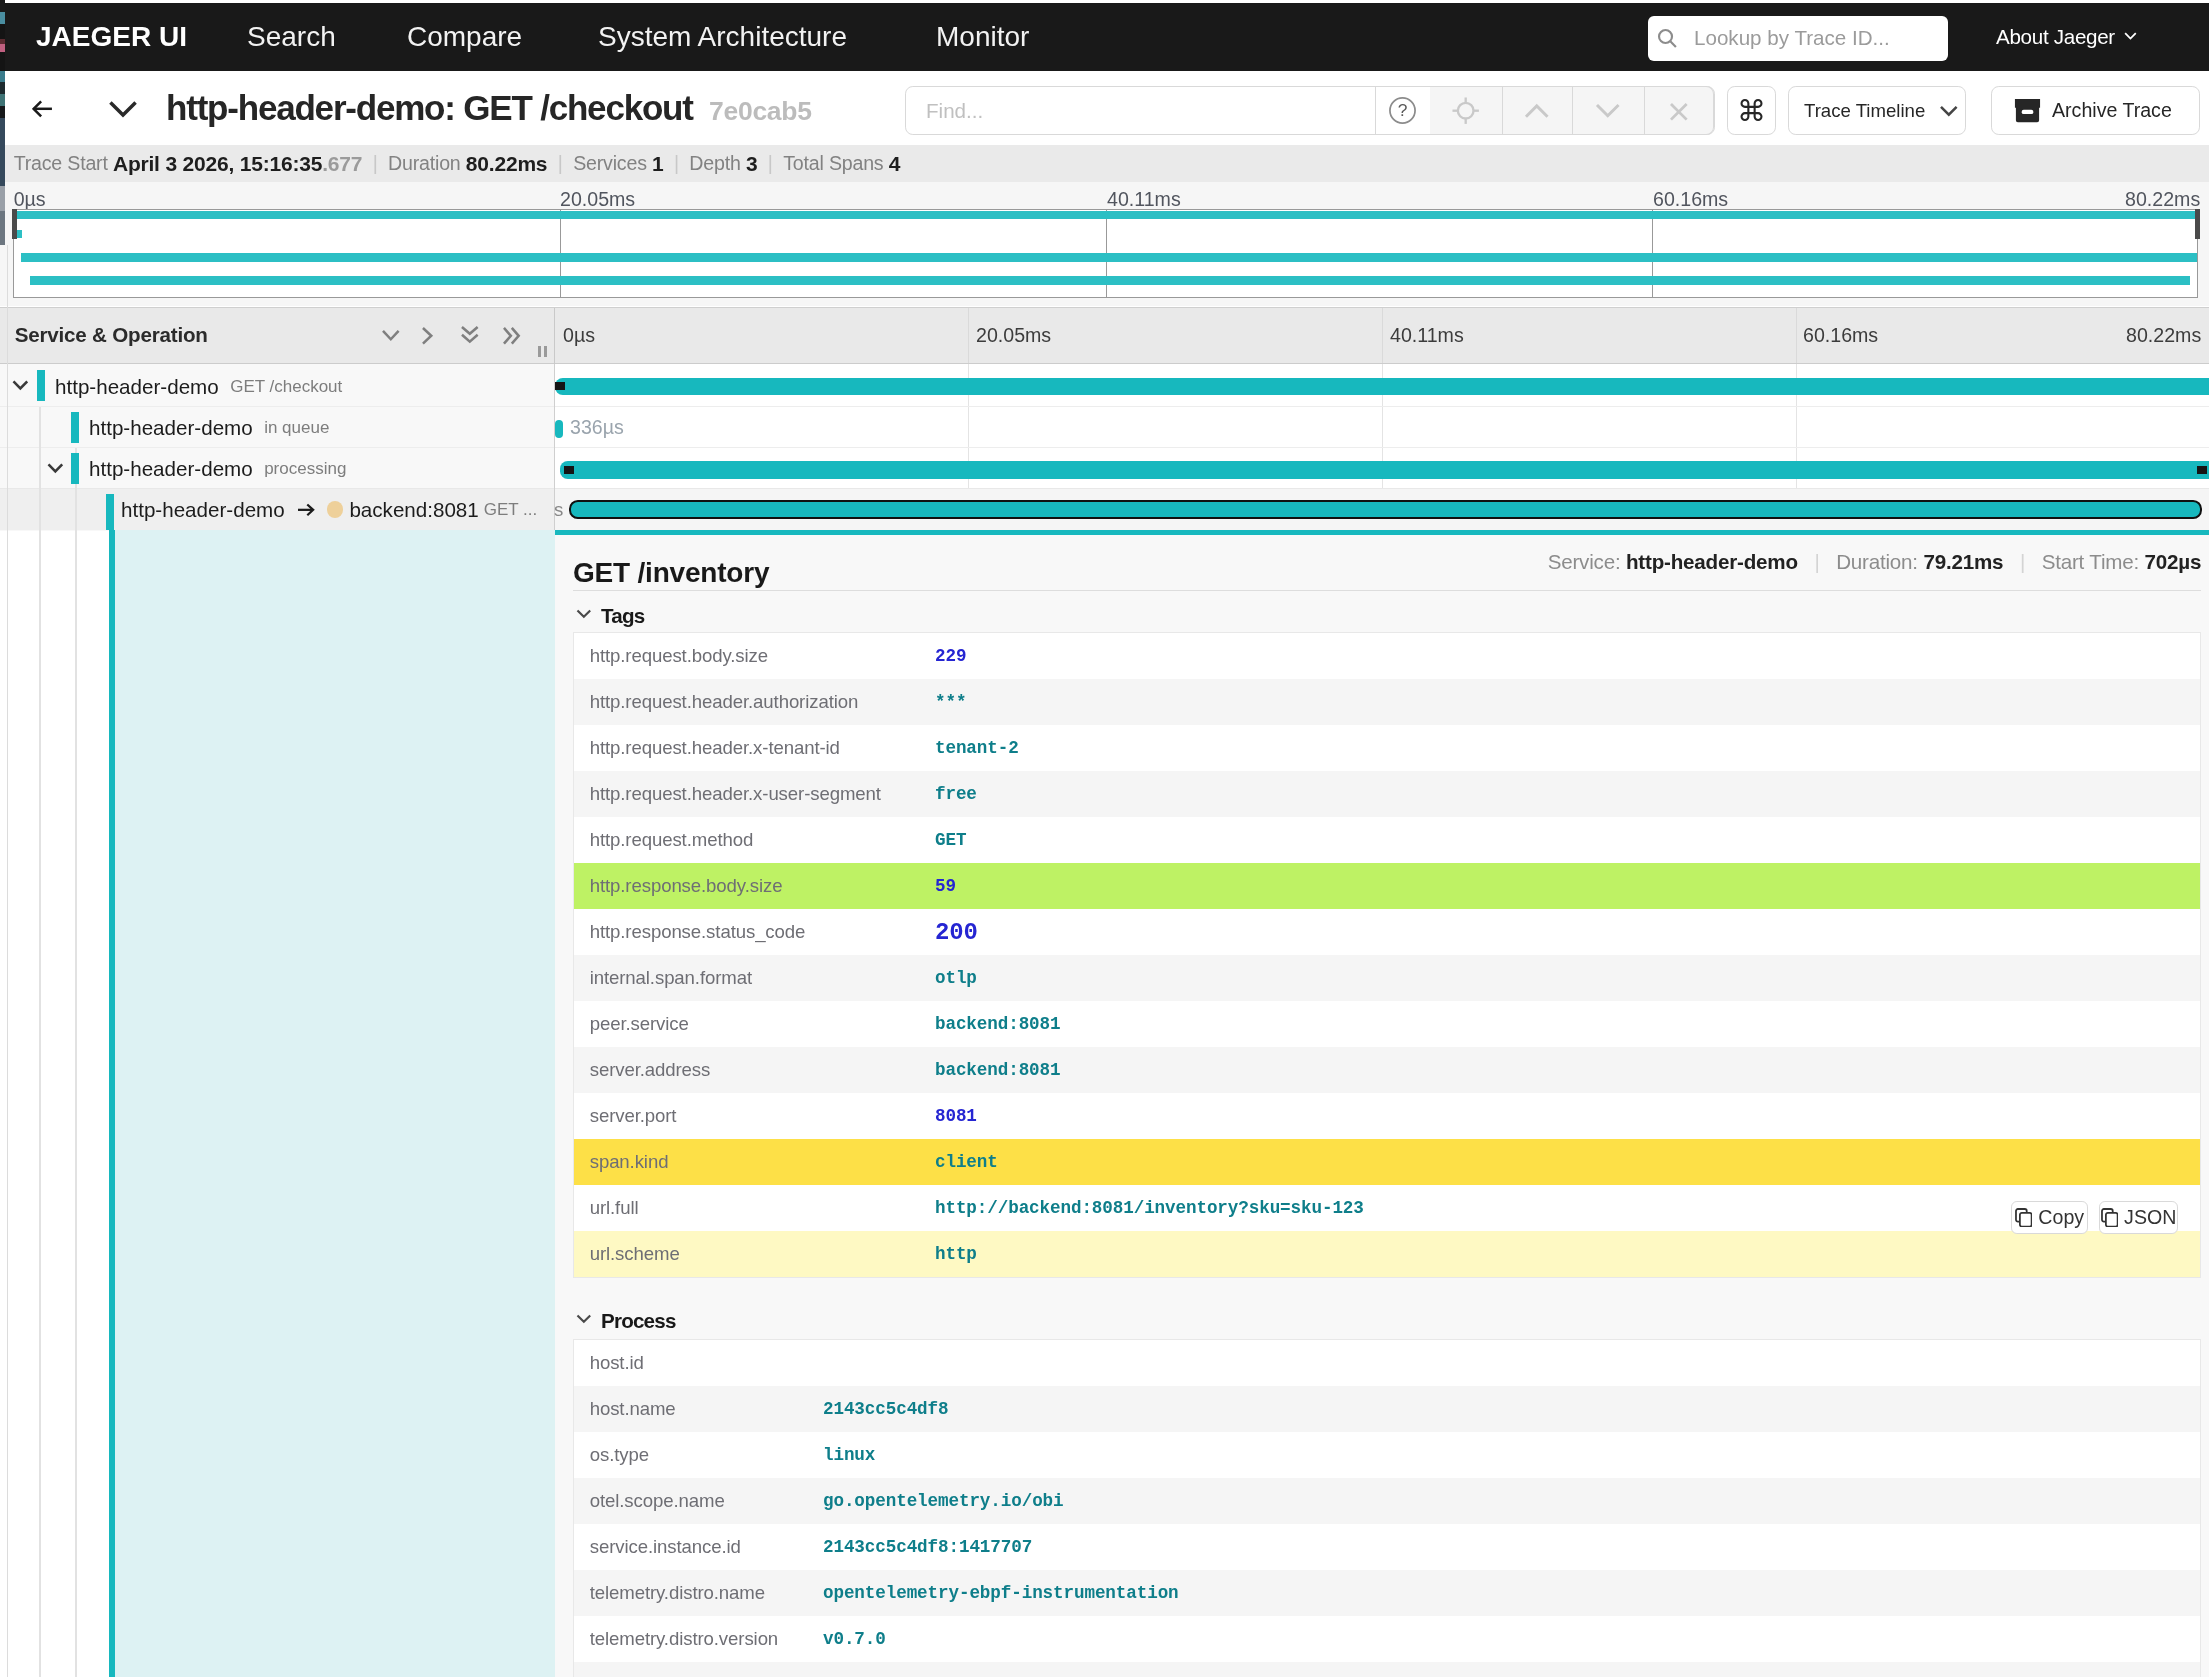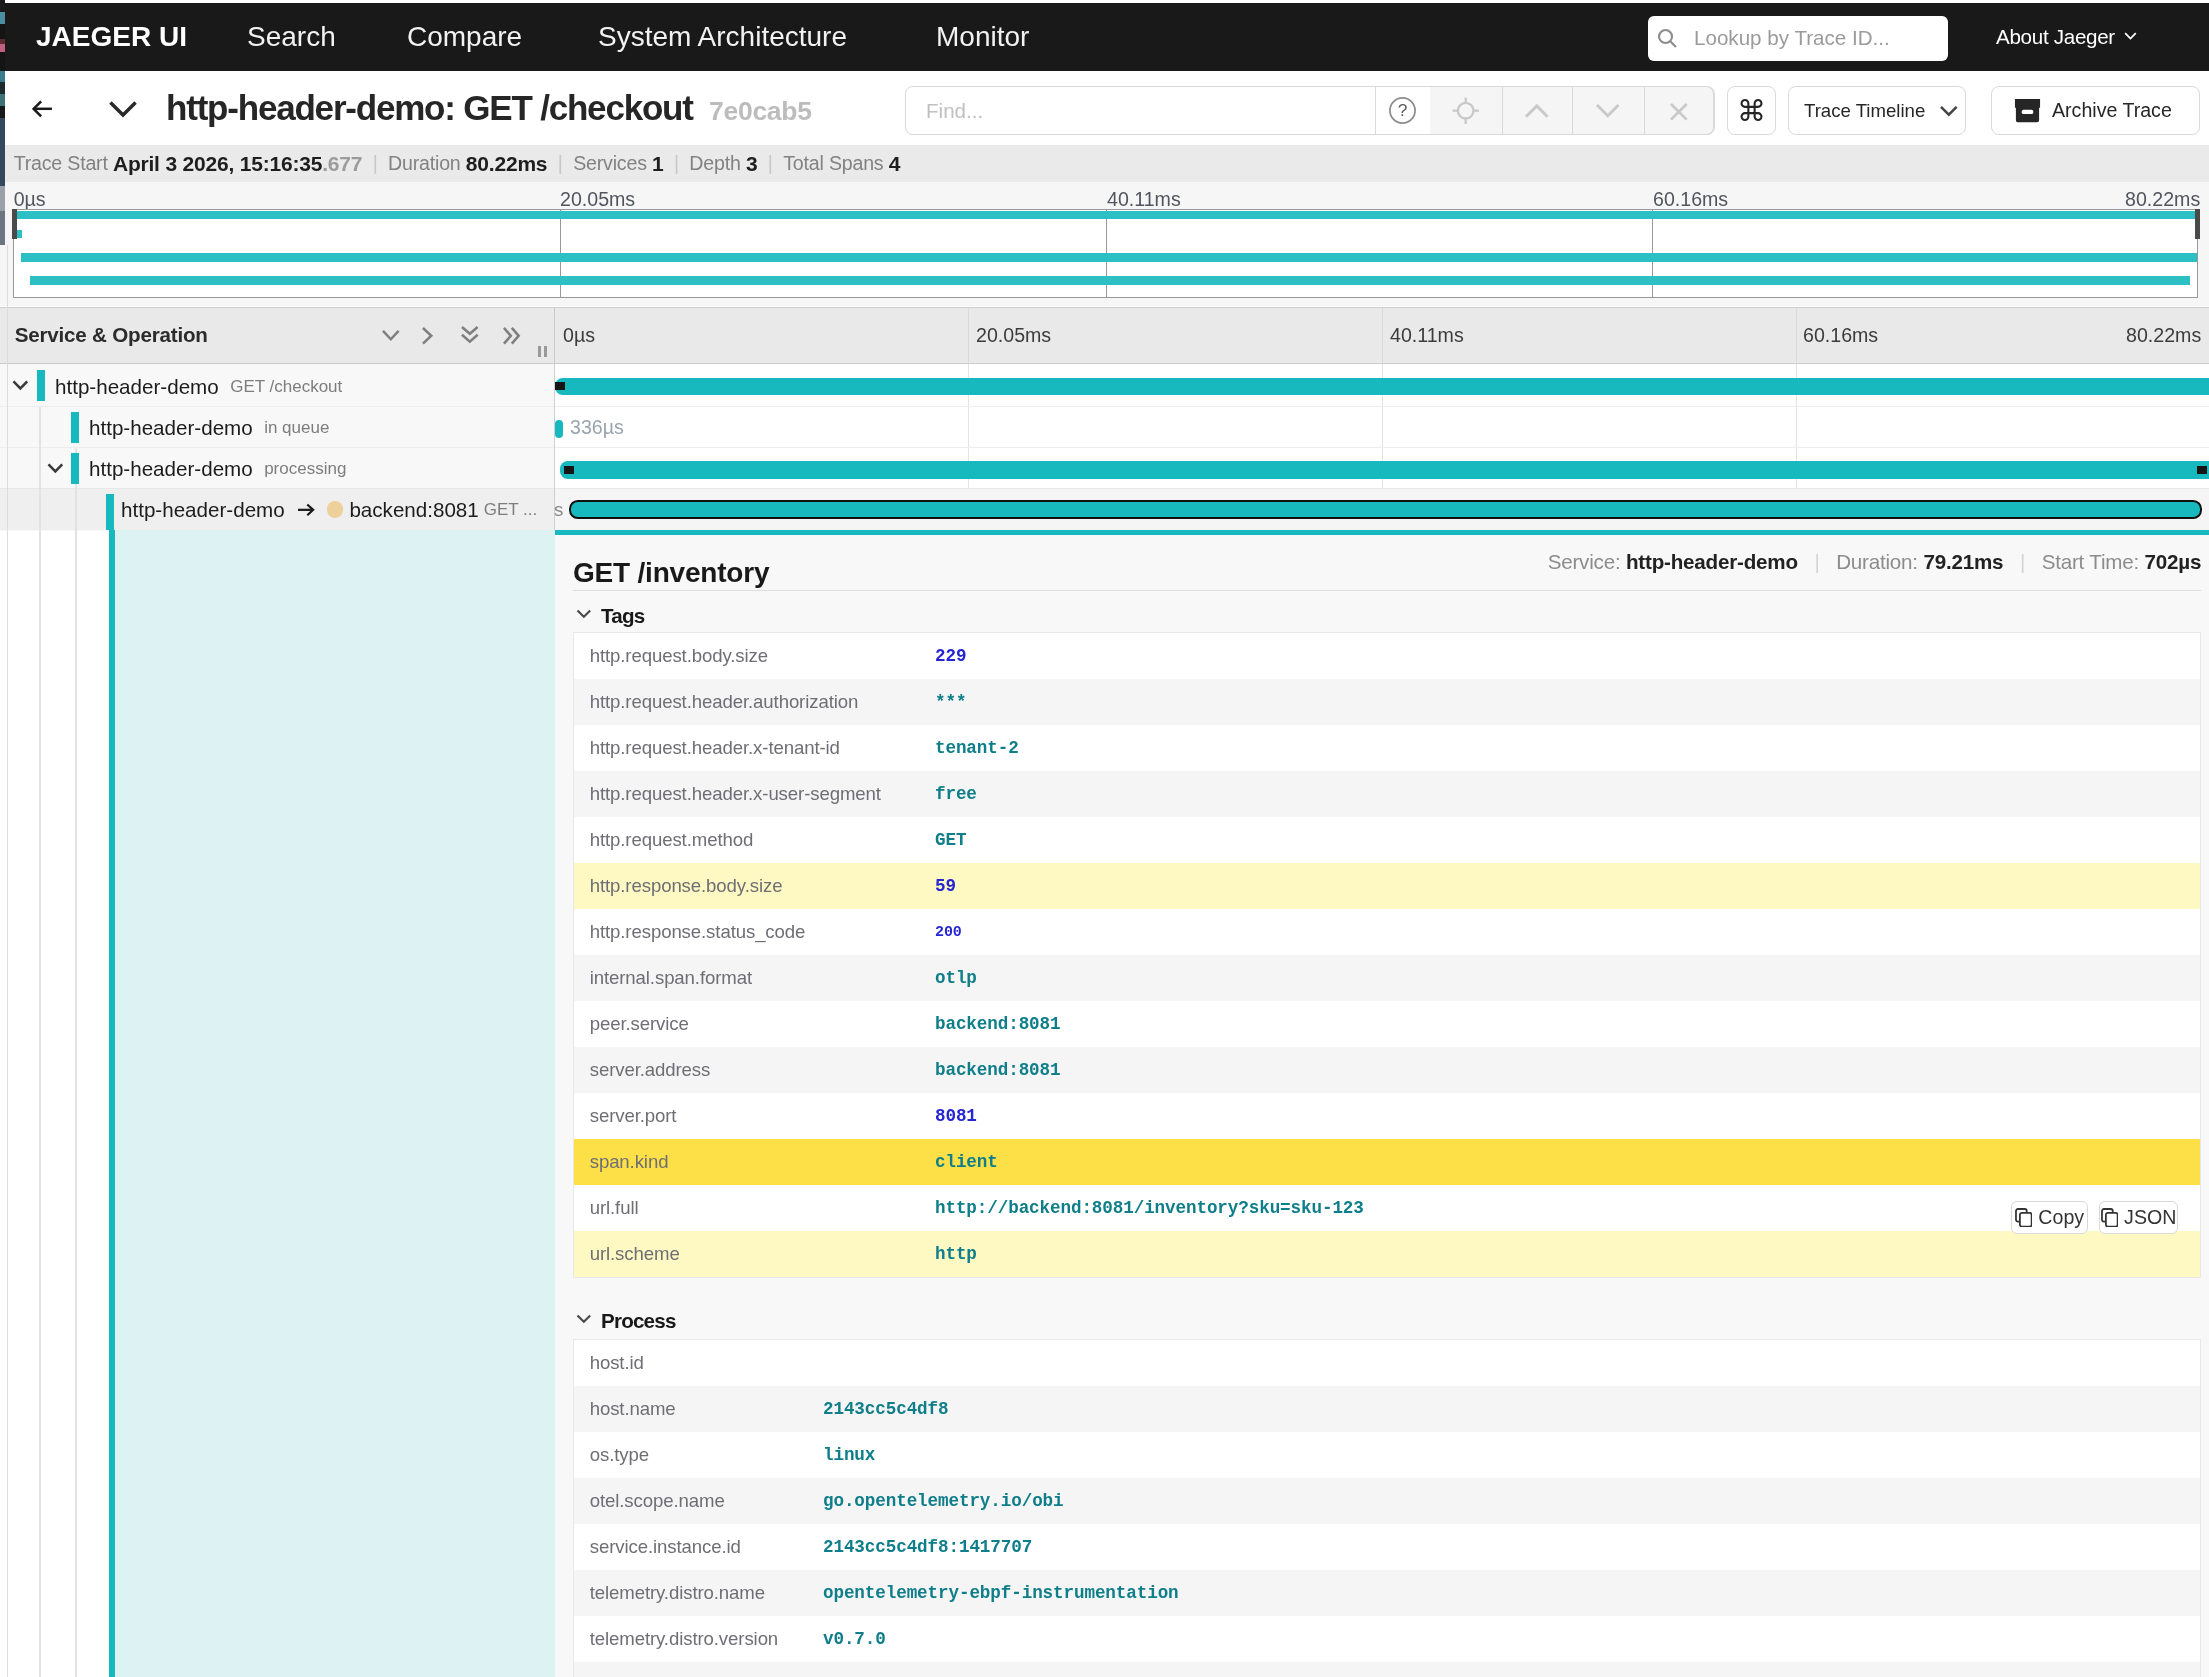--- a/index.html
+++ b/index.html
@@ -214,27 +214,27 @@
       <span class="mono" style="position:absolute;left:361px;font-size:17.6px;color:#0e7e8a;">tenant-2</span>
     </div>
   <div style="height:46px;display:flex;align-items:center;position:relative;background:#f5f5f5;">
       <span style="padding-left:15.7px;">http.request.header.x-user-segment</span>
       <span class="mono" style="position:absolute;left:361px;font-size:17.6px;color:#0e7e8a;">free</span>
     </div>
   <div style="height:46px;display:flex;align-items:center;position:relative;">
       <span style="padding-left:15.7px;">http.request.method</span>
       <span class="mono" style="position:absolute;left:361px;font-size:17.6px;color:#0e7e8a;">GET</span>
     </div>
-  <div style="height:46px;display:flex;align-items:center;position:relative;background:#fef9c3;">
+  <div style="height:46px;display:flex;align-items:center;position:relative;background:#bef264;">
       <span style="padding-left:15.7px;">http.response.body.size</span>
       <span class="mono" style="position:absolute;left:361px;font-size:17.6px;color:#2525d2;">59</span>
     </div>
   <div style="height:46px;display:flex;align-items:center;position:relative;">
       <span style="padding-left:15.7px;">http.response.status_code</span>
-      <span class="mono" style="position:absolute;left:361px;font-size:15px;color:#2525d2;">200</span>
+      <span class="mono" style="position:absolute;left:361px;font-size:24px;color:#2525d2;">200</span>
     </div>
   <div style="height:46px;display:flex;align-items:center;position:relative;background:#f5f5f5;">
       <span style="padding-left:15.7px;">internal.span.format</span>
       <span class="mono" style="position:absolute;left:361px;font-size:17.6px;color:#0e7e8a;">otlp</span>
     </div>
   <div style="height:46px;display:flex;align-items:center;position:relative;">
       <span style="padding-left:15.7px;">peer.service</span>
       <span class="mono" style="position:absolute;left:361px;font-size:17.6px;color:#0e7e8a;">backend:8081</span>
     </div>
   <div style="height:46px;display:flex;align-items:center;position:relative;background:#f5f5f5;">

